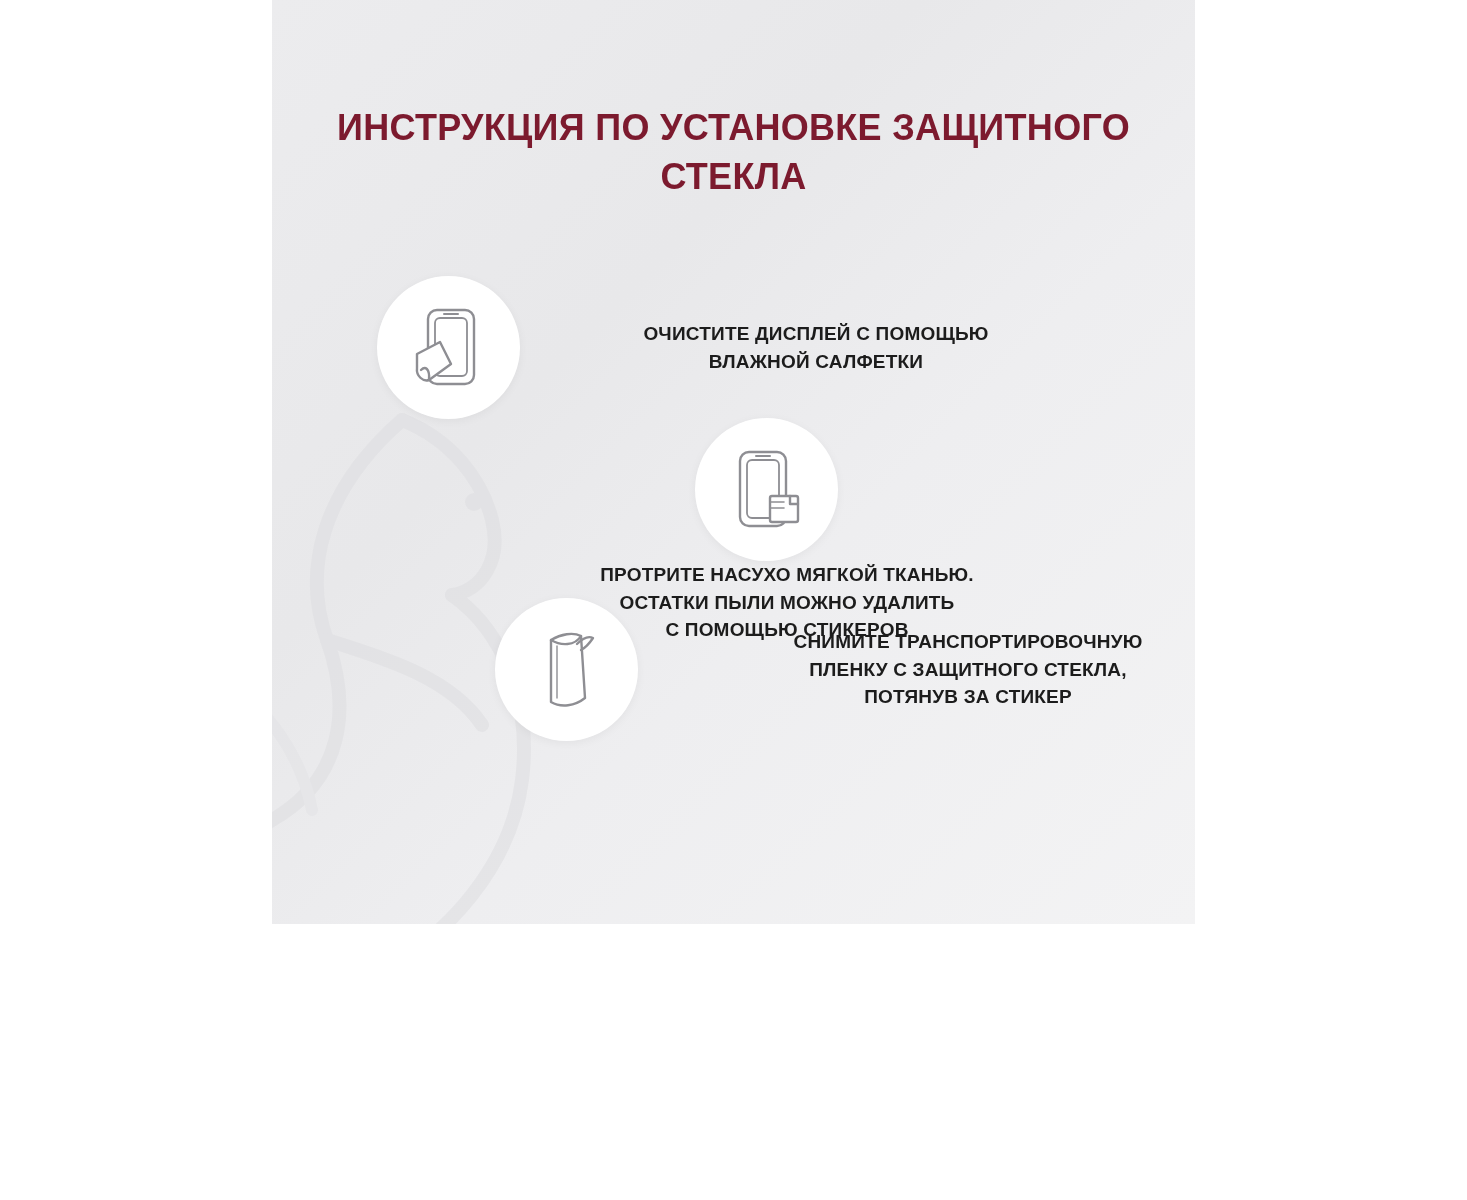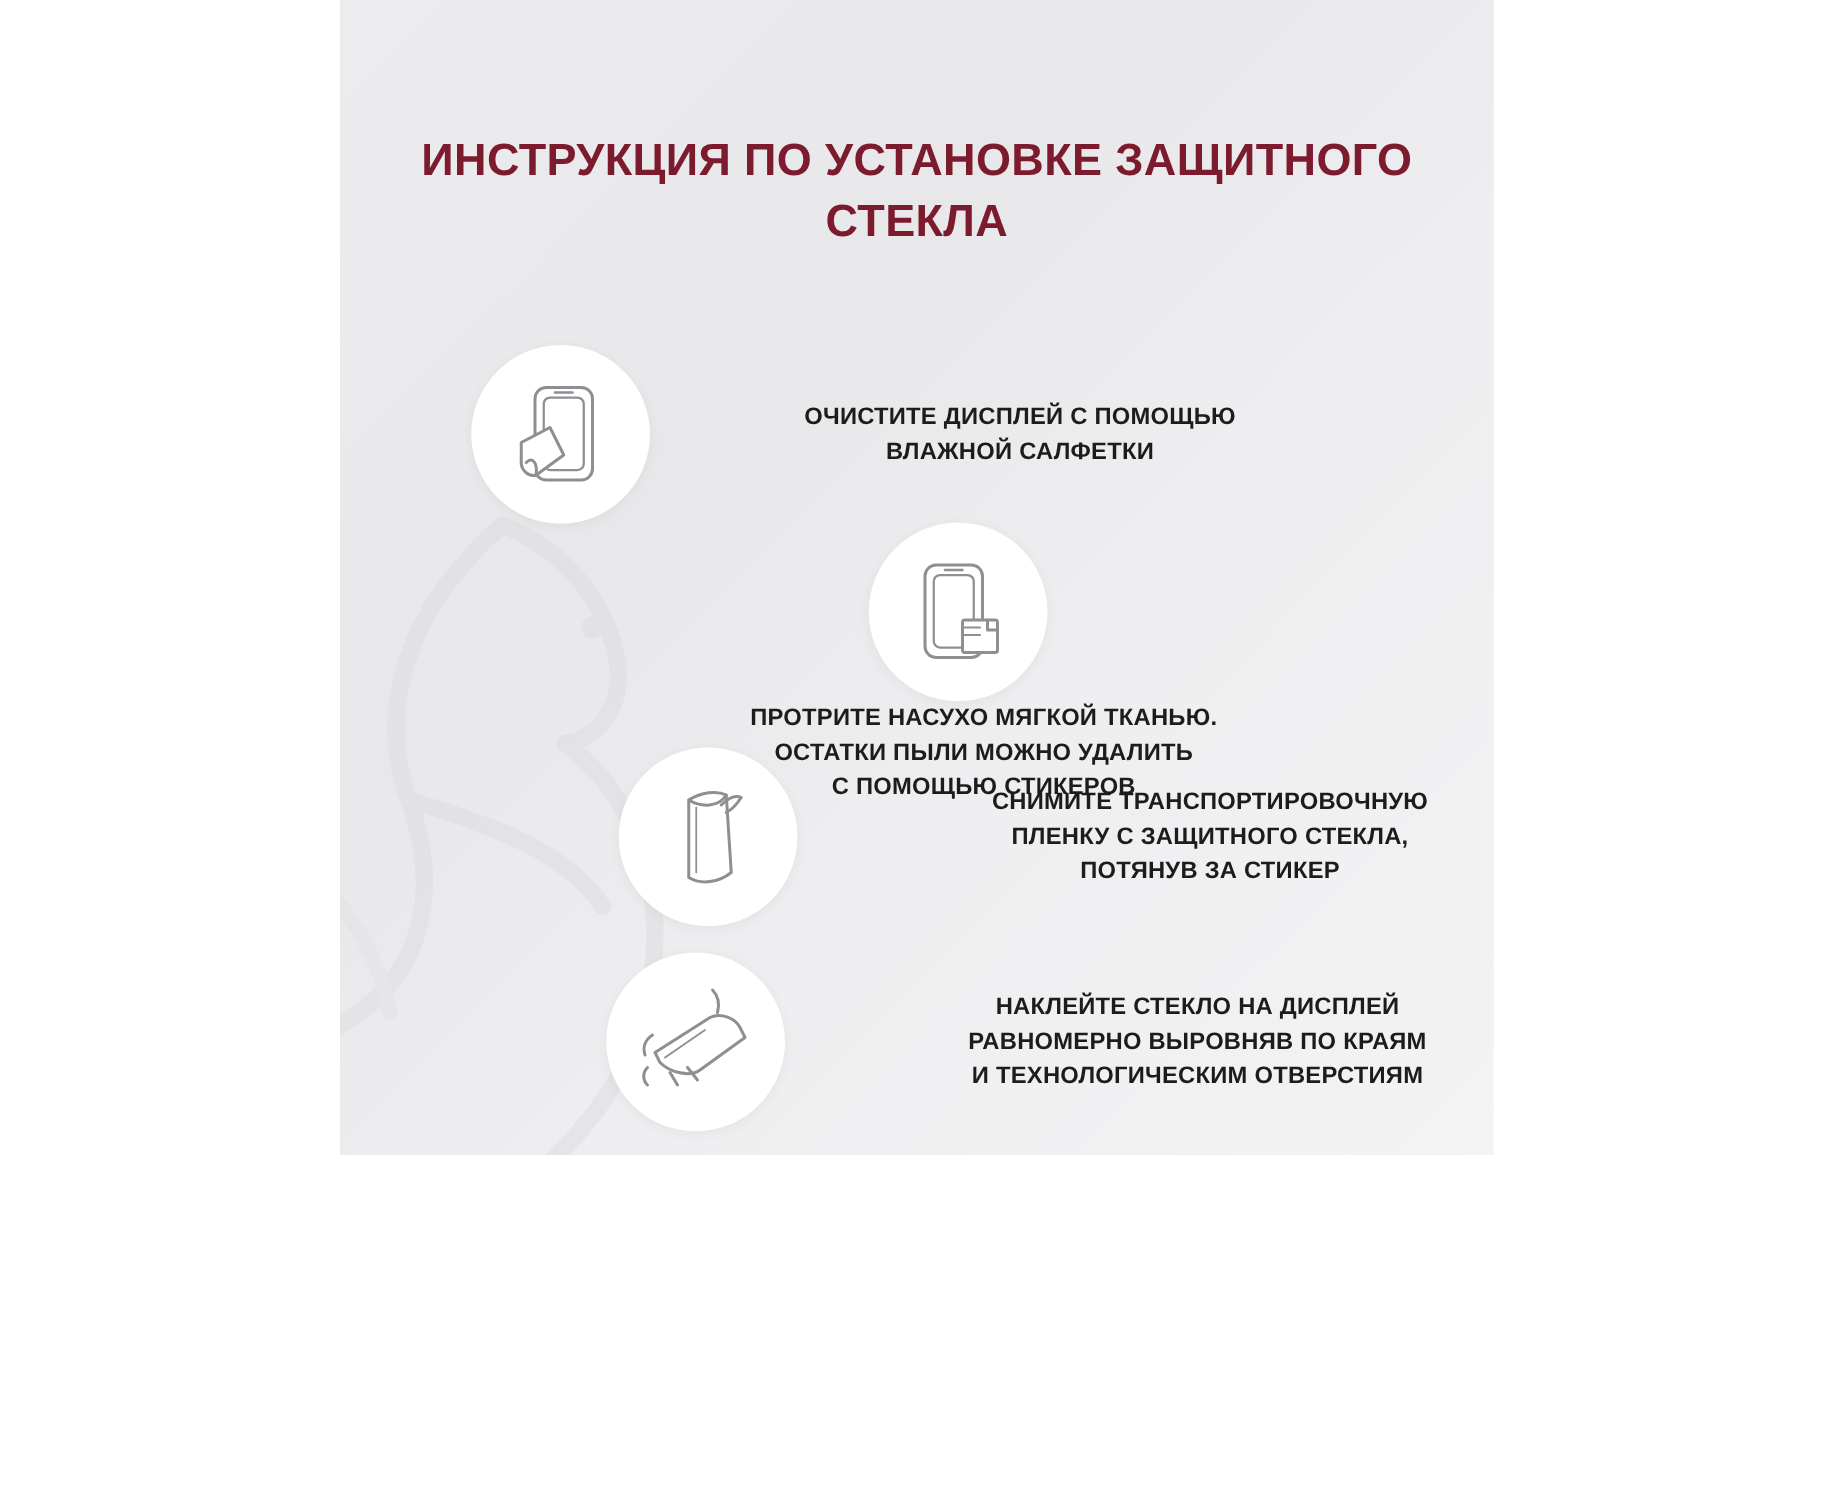--- a/index.html
+++ b/index.html
@@ -171,33 +171,16 @@
             <path d="M40 26 L40 78" stroke-width="1.4"></path>
             <path d="M60 24 C 66 18, 72 16, 76 18 C 72 24, 68 28, 64 30"></path>
           </g>
         </svg>
       </div>
       <div class="step-text">СНИМИТЕ ТРАНСПОРТИРОВОЧНУЮ
 ПЛЕНКУ С ЗАЩИТНОГО СТЕКЛА,
 ПОТЯНУВ ЗА СТИКЕР</div>
     </div>
 
-    <div class="step" id="step-4">
-      <div class="bubble">
-        <svg width="110" height="100" viewBox="0 0 110 100">
-          <g stroke="#8e8e93" stroke-width="2.4" fill="none" stroke-linejoin="round" stroke-linecap="round">
-            <path d="M22 58 L66 30 C 74 26, 86 30, 90 38 L94 46 L58 72 C 50 78, 34 74, 26 66 Z"></path>
-            <path d="M30 62 L62 40" stroke-width="1.5"></path>
-            <path d="M72 26 C 74 18, 72 12, 68 8"></path>
-            <path d="M20 44 C 14 48, 12 54, 14 60"></path>
-            <path d="M16 70 C 12 74, 12 80, 16 84"></path>
-            <path d="M34 74 L40 84 M48 70 L56 80"></path>
-          </g>
-        </svg>
-      </div>
-      <div class="step-text">НАКЛЕЙТЕ СТЕКЛО НА ДИСПЛЕЙ
-РАВНОМЕРНО ВЫРОВНЯВ ПО КРАЯМ
-И ТЕХНОЛОГИЧЕСКИМ ОТВЕРСТИЯМ</div>
-    </div>
 
 
   </div>
 </div>
 
 </body></html>

